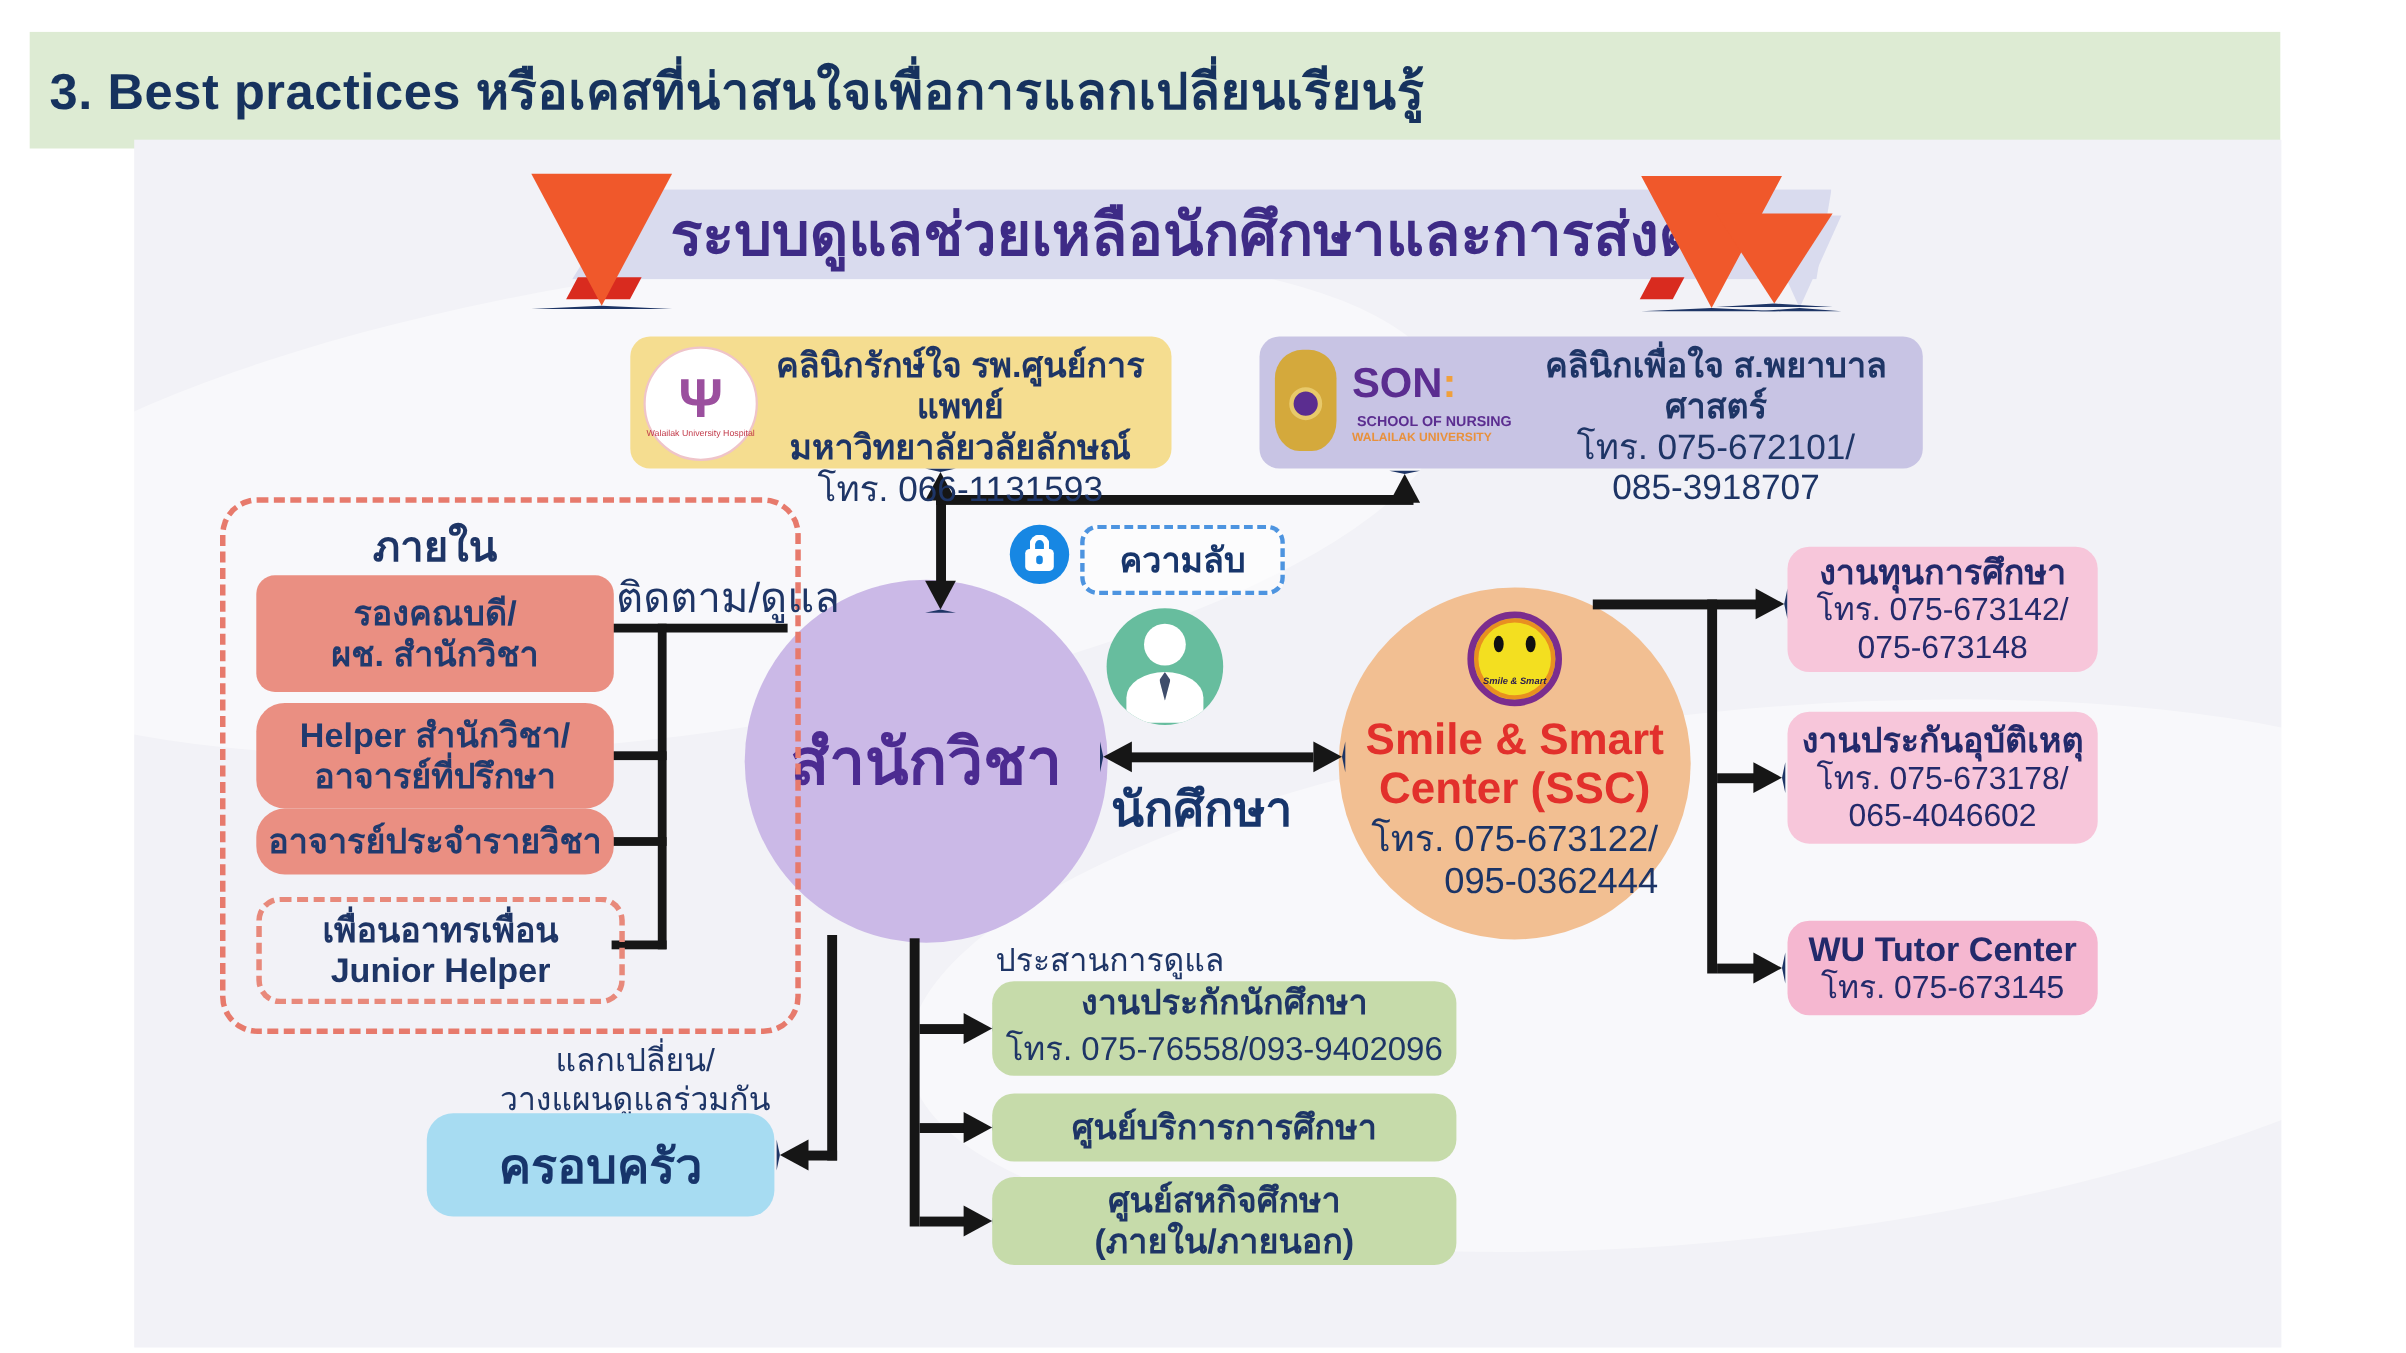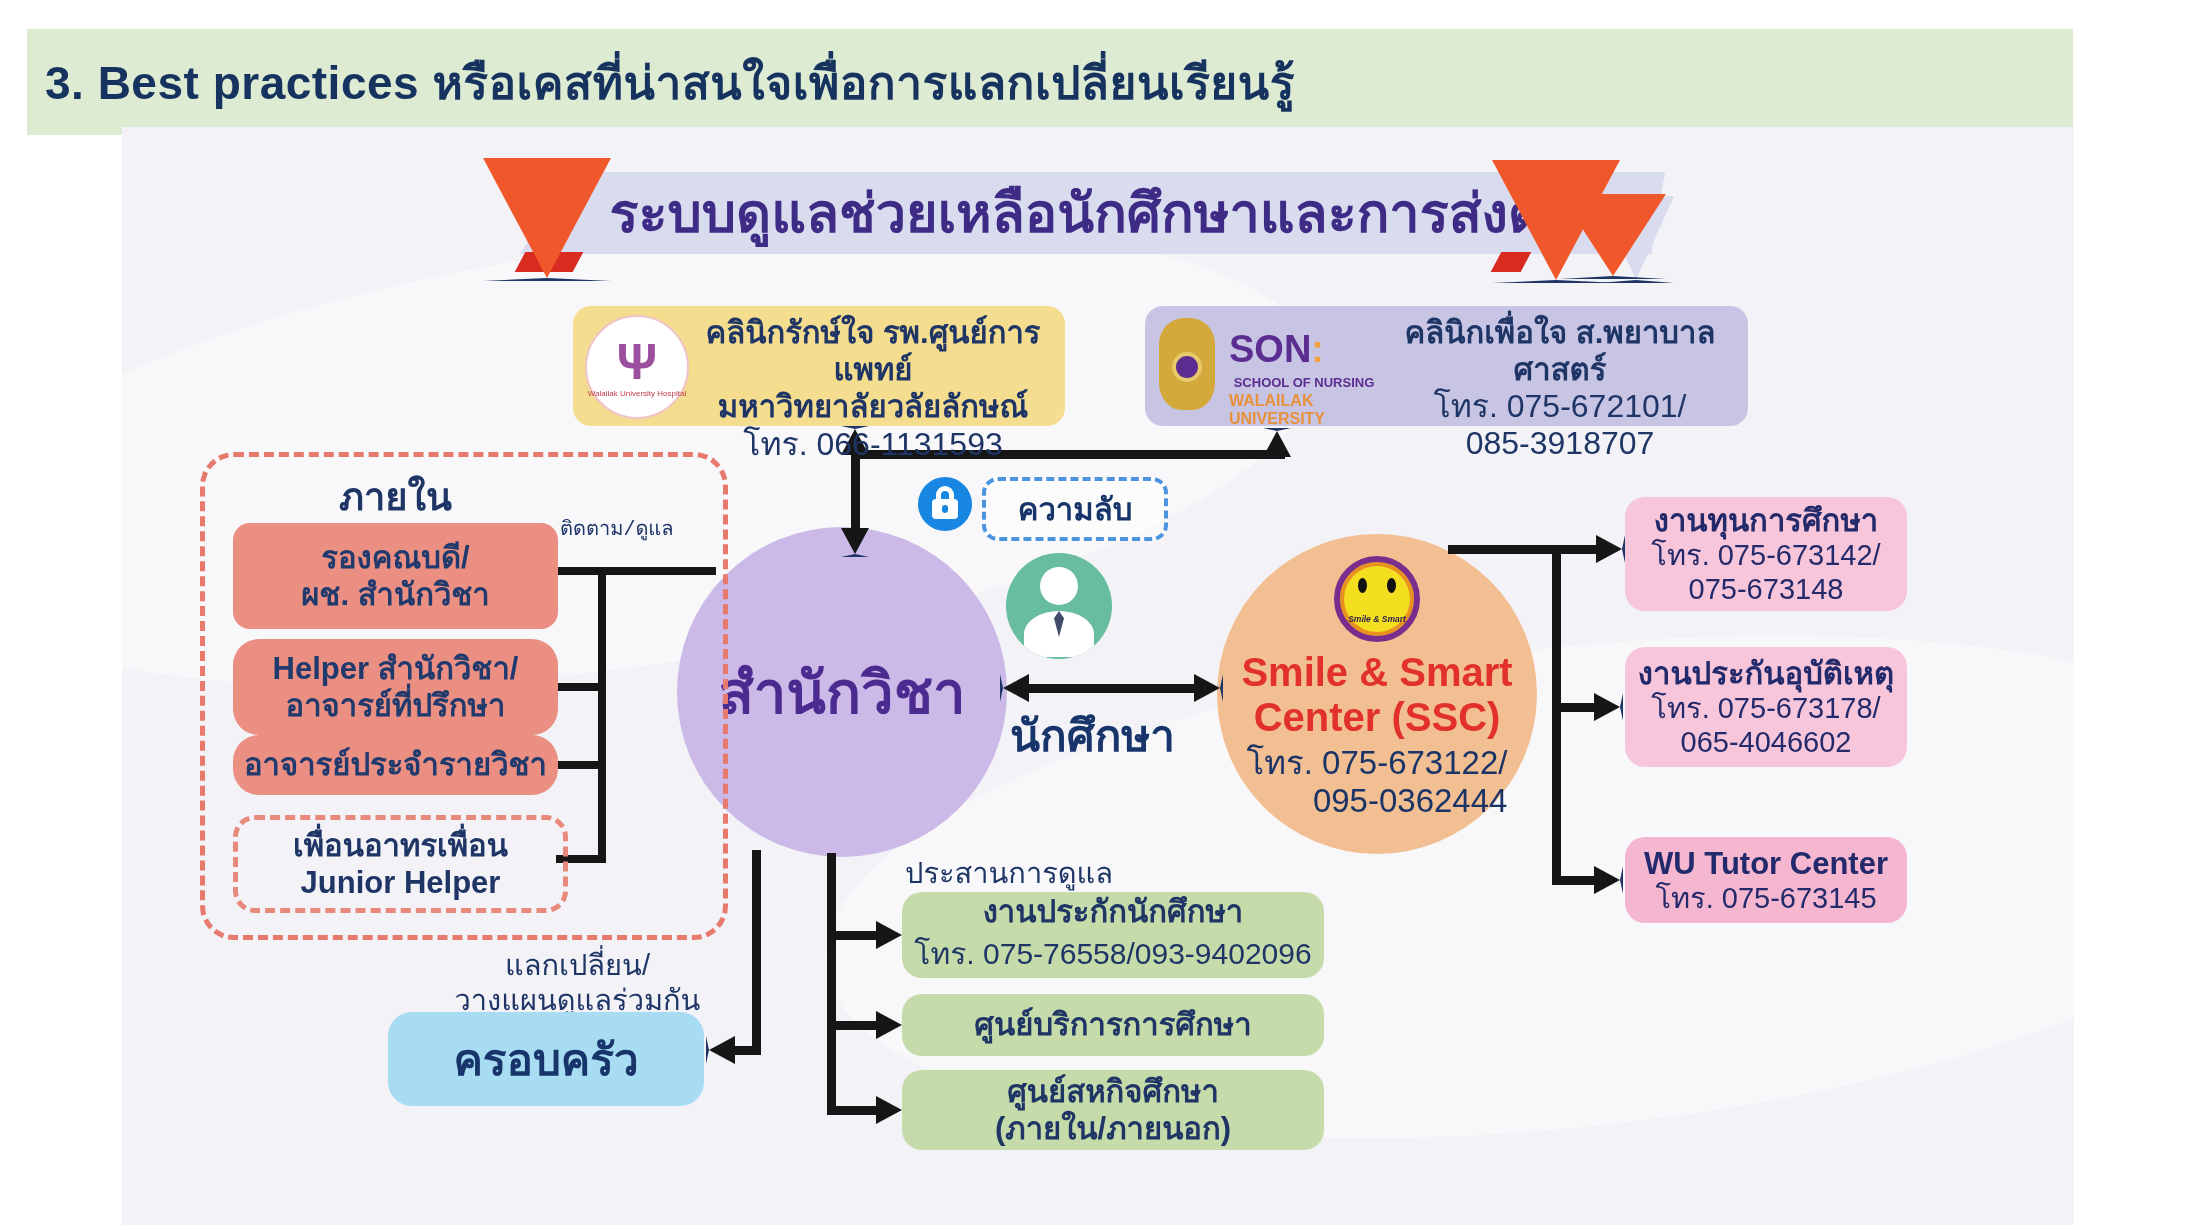--- a/index.html
+++ b/index.html
@@ -37,21 +37,21 @@
   .psi{font-size:50px;color:#9B4F9E;line-height:1;font-weight:bold;}
   .logo-cap{font-size:8px;color:#C23B4A;margin-top:2px;text-align:center;}
   .son-emblem{position:absolute;left:14px;top:12px;width:56px;height:92px;background:#D4A93C;
               border-radius:45% 45% 40% 40%/28% 28% 30% 30%;}
   .son-emblem:after{content:"";position:absolute;left:13px;top:34px;width:30px;height:30px;border-radius:50%;
               background:#5B2D90;border:4px solid #E8C96A;box-sizing:border-box;}
   .son-txt{position:absolute;left:84px;top:22px;width:150px;}
   .son-acro{font-size:38px;font-weight:bold;color:#5B2D90;line-height:1;}
   .son-colon{color:#F0A03C;font-weight:bold;font-size:38px;}
   .son-l1{font-size:13px;font-weight:bold;color:#5B2D90;margin-top:4px;text-align:center;}
-  .son-l2{font-size:16px;font-weight:bold;color:#E8913C;margin-top:2px;}
+  .son-l2{font-size:11px;font-weight:bold;color:#E8913C;margin-top:2px;}
 
   
   .dash-group{left:200px;top:452px;width:518px;height:478px;border:5px dashed #E77A6C;border-radius:34px;z-index:5;pointer-events:none;}
   .grp-title{left:233px;top:466px;width:325px;text-align:center;font-size:38px;font-weight:bold;color:#1E3566;z-index:7;}
   .role{left:233px;width:325px;background:#EA8F82;border-radius:26px;display:flex;align-items:center;justify-content:center;
         text-align:center;font-size:31px;font-weight:bold;color:#203A6E;line-height:1.2;z-index:7;}
   .role-dashed{background:transparent;border:5px dashed #E8897B;border-radius:22px;color:#1E3566;}
 
   
   .big-circle{border-radius:50%;z-index:3;display:flex;flex-direction:column;align-items:center;justify-content:center;text-align:center;}
@@ -158,21 +158,21 @@
   <div class="abs dash-group"></div>
   <div class="abs grp-title">ภายใน</div>
   <div class="abs role pl" style="top:523px;height:106px;border-radius:17px;">รองคณบดี/
 ผช. สำนักวิชา</div>
   <div class="abs role" style="top:735px;height:60px;">อาจารย์ประจำรายวิชา</div>
   <div class="abs role pl" style="top:639px;height:96px;">Helper สำนักวิชา/
 อาจารย์ที่ปรึกษา</div>
   <div class="abs role role-dashed pl" style="top:815px;height:88px;">เพื่อนอาทรเพื่อน
 Junior Helper</div>
 
-  <div class="abs small-lb" style="left:560px;top:512px;font-size:20px;font-family:Liberation Mono, monospace;">ติดตาม/ดูแล</div>
+  <div class="abs small-lb" style="left:560px;top:512px;font-size:38px;">ติดตาม/ดูแล</div>
 
   <div class="abs big-circle school">
     <div class="school-t">สำนักวิชา</div>
   </div>
 
   <div class="abs lock">
     <div class="shackle"></div>
     <div class="lockbody"></div>
     <div class="keyhole"></div>
   </div>

